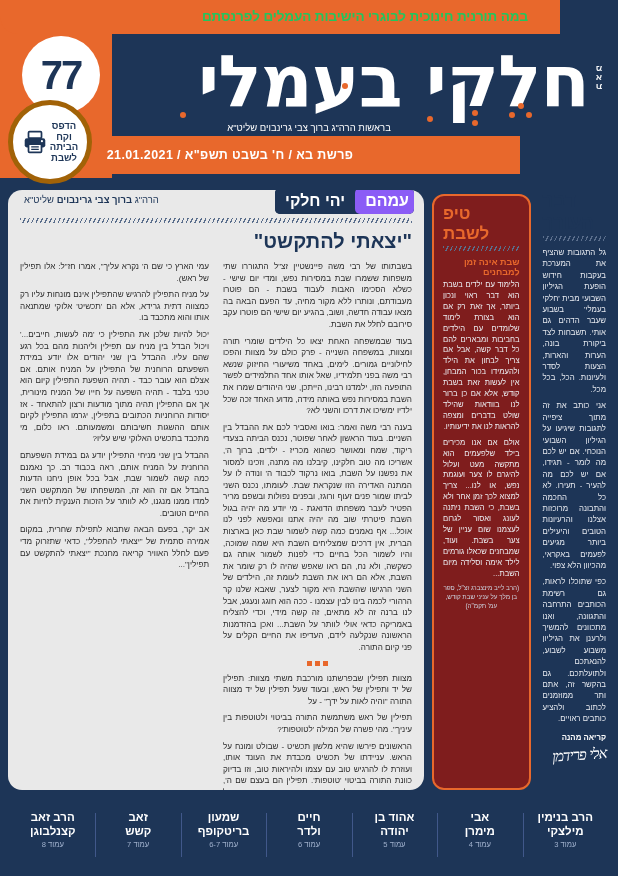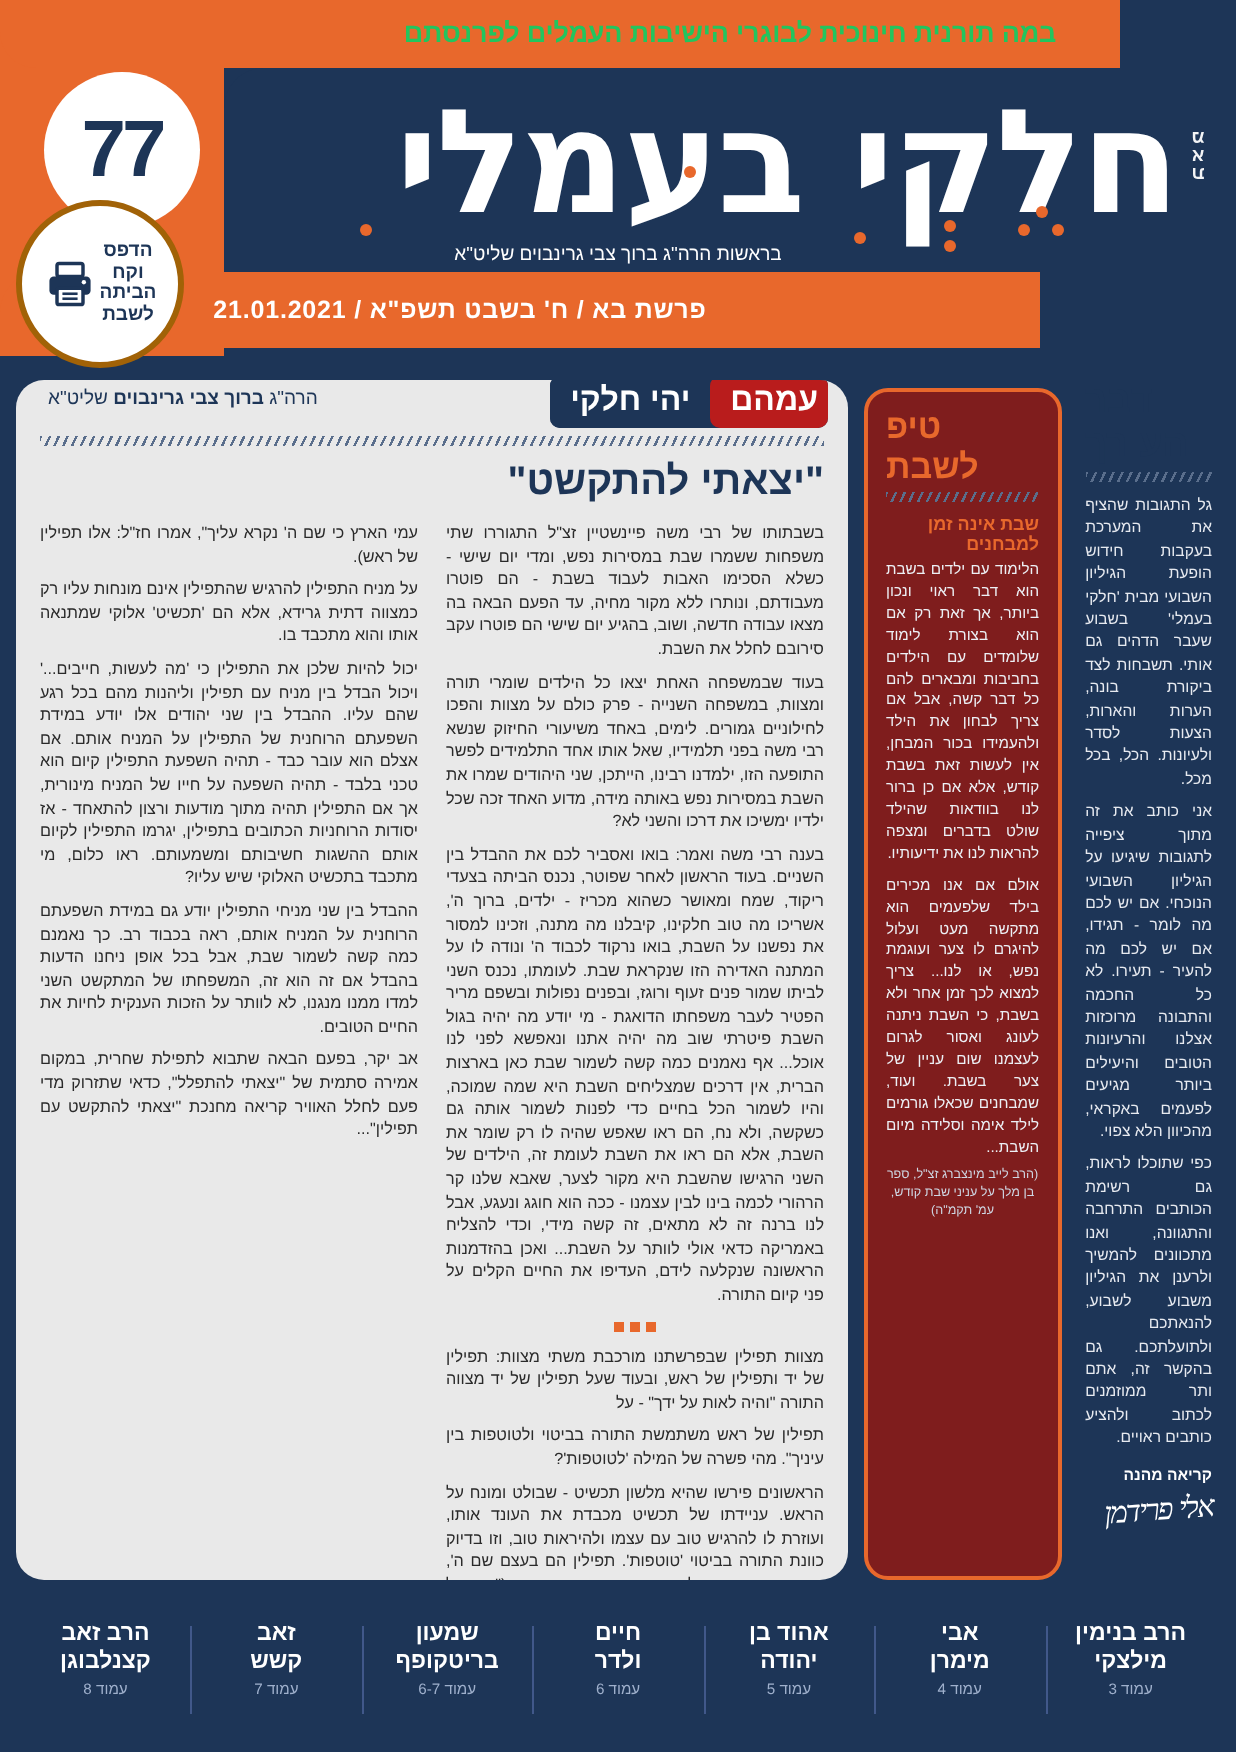--- a/index.html
+++ b/index.html
@@ -186,21 +186,21 @@
     text-align: center;
   }
 
   
   .print-badge {
     position: absolute;
     left: 8px; top: 100px;
     width: 84px; height: 84px;
     border-radius: 50%;
     background: #ffffff;
-    border: 3px solid #a16207;
+    border: 5px solid #a16207;
     z-index: 7;
     display: flex;
     align-items: center;
     justify-content: center;
     gap: 2px;
     padding: 4px;
   }
   .print-badge-text {
     color: #1d3557;
     font-size: 9.5px;
@@ -249,21 +249,21 @@
   .mtb-a, .mtb-b {
     display: flex; align-items: center; justify-content: center;
     padding: 0 10px;
     font-size: 16px;
     font-weight: 700;
     color: #ffffff;
     line-height: 26px;
     white-space: nowrap;
   }
   .mtb-a { background: #1d3557; }
-  .mtb-b { background: #b91c1c; border-radius: 5px; margin-right: -5px; }
+  .mtb-b { background: #8b5cf6; border-radius: 5px; margin-right: -5px; }
 
   .main-byline {
     position: absolute;
     top: 4px;
     left: 16px;
     font-size: 9.5px;
     color: #1d3557;
     white-space: nowrap;
     z-index: 3;
   }

